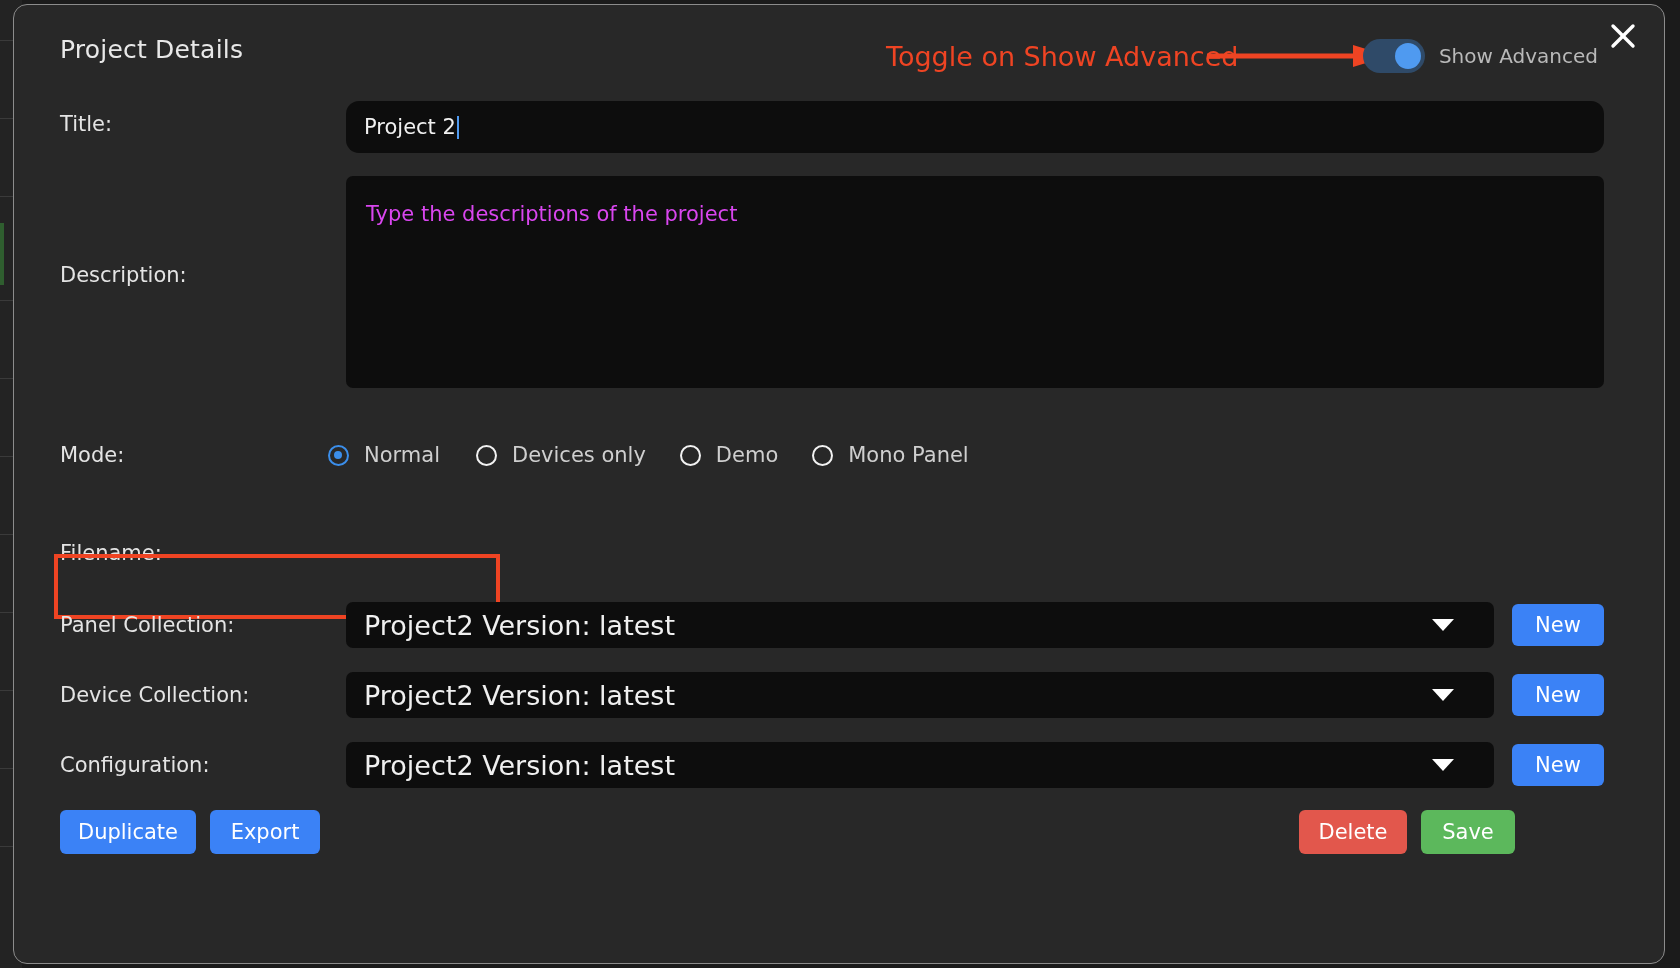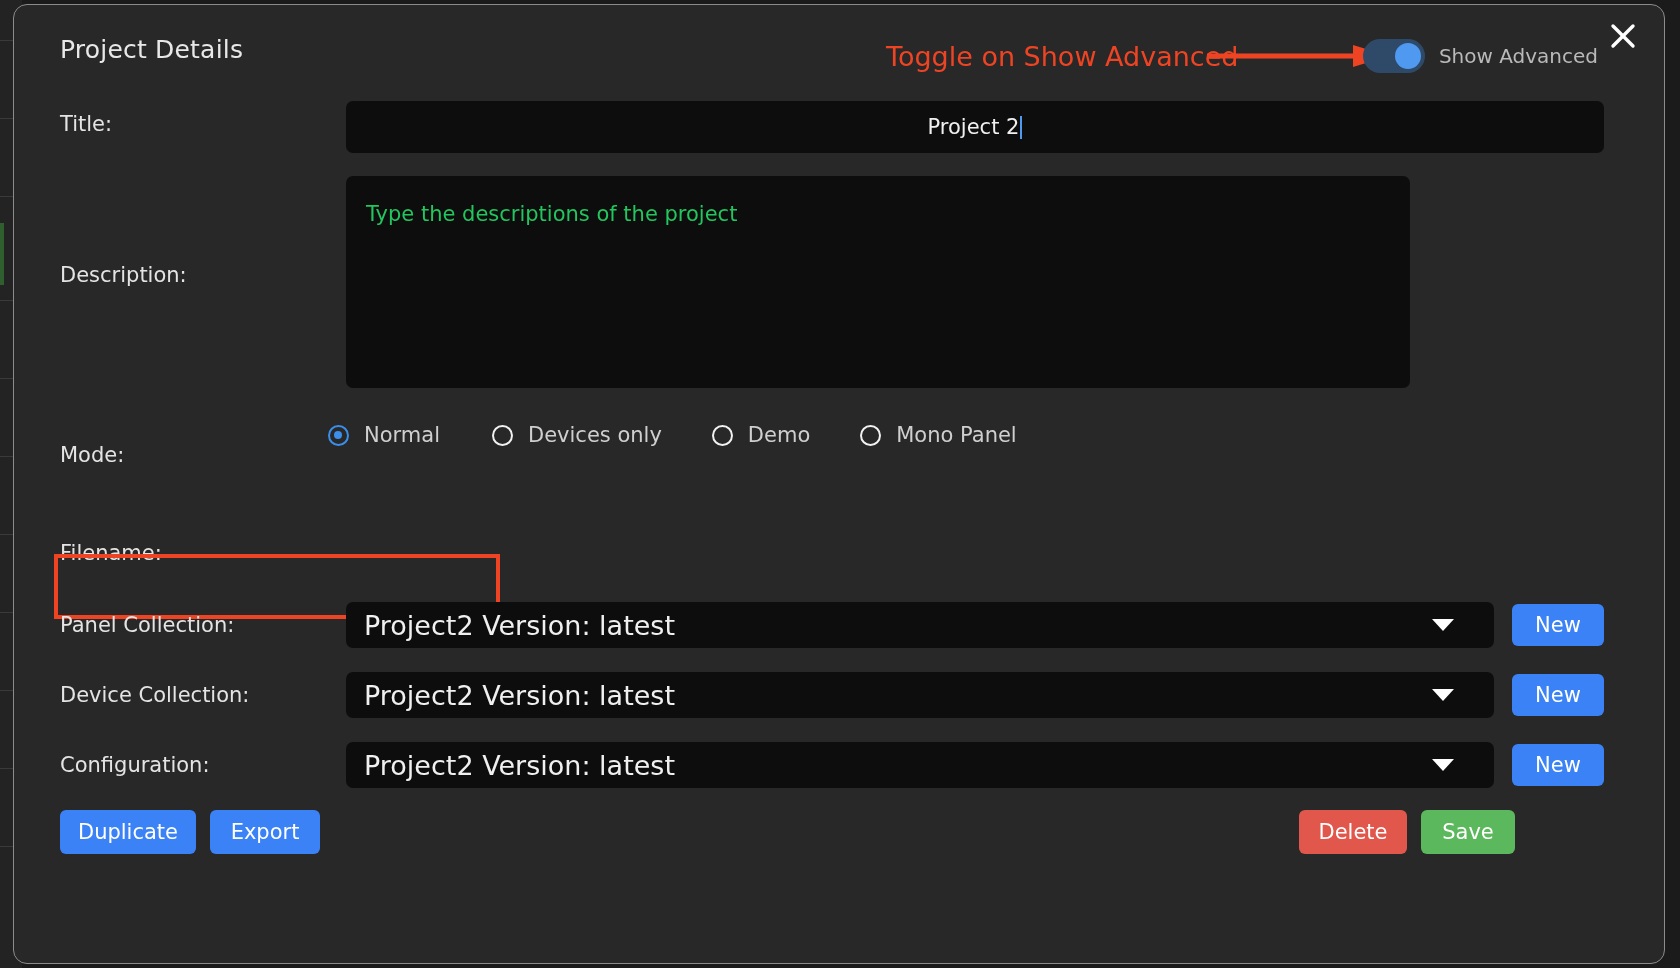--- a/index.html
+++ b/index.html
@@ -140,60 +140,58 @@
     left: 46px;
     font-size: 21px;
     color: #e4e4e4;
     white-space: nowrap;
   }
 
   .text-input {
     position: absolute;
     background: #0d0d0d;
     border: none;
-    border-radius: 7px;
+    border-radius: 13px;
     box-sizing: border-box;
     color: #f0f0f0;
     font-family: inherit;
     font-size: 21px;
     padding: 0 18px;
     display: flex;
     align-items: center;
-    justify-content: center;
   }
   .text-input .caret {
     display: inline-block;
     width: 2px;
     height: 23px;
     background: #4f9af0;
     margin-left: 1px;
   }
 
   .textarea-box {
     position: absolute;
     left: 332px;
     top: 171px;
-    width: 1064px;
+    width: 1258px;
     height: 212px;
     background: #0d0d0d;
     border-radius: 7px;
     box-sizing: border-box;
     padding: 26px 20px;
     font-size: 21px;
-    color: #22c55e;
+    color: #d946ef;
   }
 
   
   .radio-group {
     position: absolute;
     left: 314px;
-    top: 418px;
-    display: flex;
-    align-items: center;
-    gap: 16px;
+    top: 438px;
+    display: flex;
+    align-items: center;
   }
   .radio-item {
     display: flex;
     align-items: center;
     margin-right: 38px;
     cursor: pointer;
   }
   .radio-mark {
     width: 21px;
     height: 21px;

